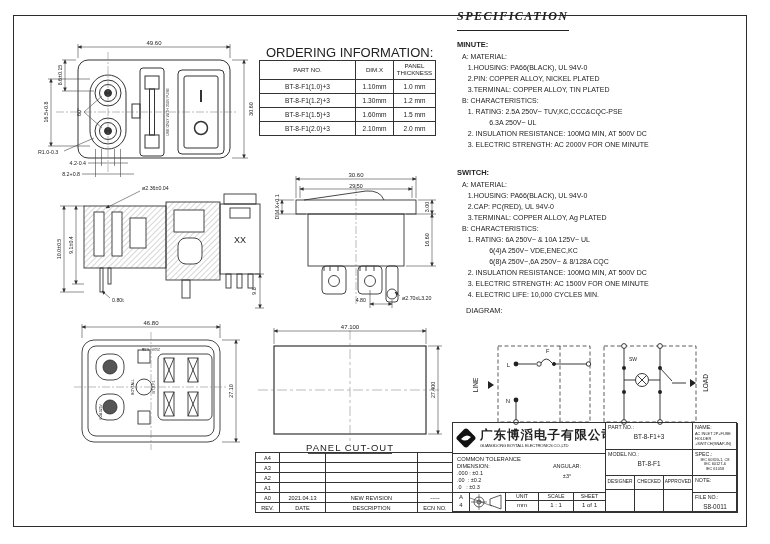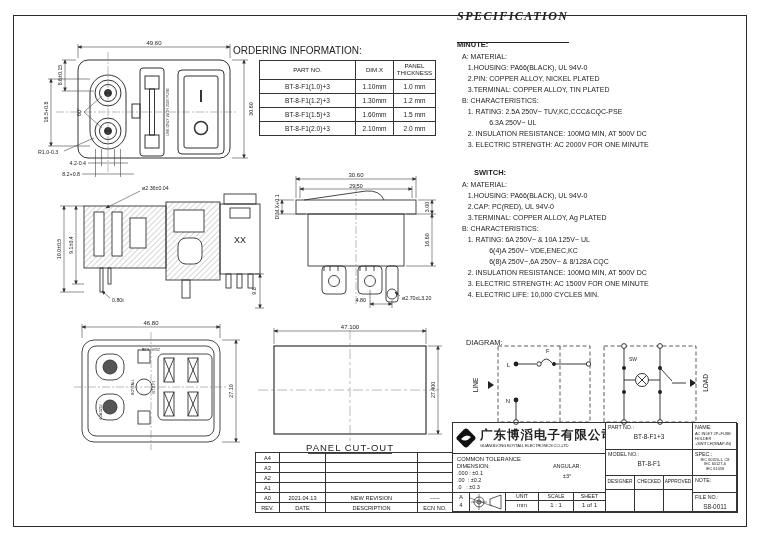--- a/index.html
+++ b/index.html
@@ -7,45 +7,45 @@
        font-family:"Liberation Sans",sans-serif;color:#222;}
   .abs{position:absolute;}
   #sheet{left:13px;top:15px;width:734px;height:512px;border:1.6px solid #2b2b2b;box-sizing:border-box;}
   svg{position:absolute;overflow:visible;}
   svg text{font-family:"Liberation Sans",sans-serif;fill:#222;}
   .dim{font-size:6px;}
   .dims{font-size:5.3px;}
   .tiny{font-size:3.6px;}
   
   .spec-title{left:457px;top:9px;font:italic bold 12px "Liberation Serif",serif;letter-spacing:1.5px;
-              border-bottom:1.6px solid #222;padding-bottom:18px;}
+              border-bottom:1.6px solid #222;padding-bottom:6px;}
   .spec-head{font:bold 7.5px "Liberation Sans",sans-serif;}
   .spec-lines div{white-space:pre;font-size:7px;line-height:11px;}
   
-  .ord-label{left:233px;top:45px;font-size:10px;}
+  .ord-label{left:266px;top:45px;font-size:13px;}
   table{border-collapse:collapse;}
   .ordtab{left:259px;top:60px;}
   .ordtab td,.ordtab th{border:1px solid #333;font-weight:normal;text-align:center;padding:0;}
   .ordtab th{font-size:6.2px;line-height:1.1;height:18px;}
   .ordtab td{font-size:6.6px;height:13px;}
   
   .revtab{left:255px;top:452px;}
   .revtab td{border:1px solid #333;font-size:5.6px;height:9px;padding:0 2px;text-align:center;}
   
   #tblock{left:452px;top:422px;width:285px;height:90px;border:1.4px solid #333;box-sizing:border-box;}
   .cell{position:absolute;box-sizing:border-box;border-right:1px solid #333;border-bottom:1px solid #333;
         font-size:5.5px;line-height:1.25;overflow:hidden;}
   .cell .lab{font-size:5.3px;display:block;}
   .cname{font-weight:bold;font-size:12.5px;letter-spacing:1px;white-space:nowrap;}
   .cen{font-size:4.2px;white-space:nowrap;letter-spacing:-0.2px;}
   .val{display:block;text-align:center;font-size:6.4px;margin-top:2px;}
   .pre{white-space:pre;}
   .minihead{border-bottom:1px solid #333;text-align:center;font-size:5.2px;}
   .miniv{text-align:center;font-size:6px;padding-top:1px;}
-  .diag-label{left:466px;top:338px;font-size:7.4px;}
+  .diag-label{left:466px;top:306px;font-size:7.4px;}
 </style>
 </head>
 <body>
 
 <div id="sheet" class="abs"></div>
 
 <svg class="abs" style="left:26px;top:34px" width="238" height="146" viewBox="0 0 238 146">
   <defs>
     <marker id="ar" markerWidth="7" markerHeight="6" refX="6" refY="3" orient="auto">
       <path d="M0,0L7,3L0,6z" fill="#333"></path>
@@ -280,21 +280,21 @@
   <div>A: MATERIAL:</div>
   <div>   1.HOUSING: PA66(BLACK), UL 94V-0</div>
   <div>   2.PIN: COPPER ALLOY, NICKEL PLATED</div>
   <div>   3.TERMINAL: COPPER ALLOY, TIN PLATED</div>
   <div>B: CHARACTERISTICS:</div>
   <div>   1. RATING: 2.5A 250V~ TUV,KC,CCC&amp;CQC-PSE</div>
   <div>              6.3A 250V~ UL</div>
   <div>   2. INSULATION RESISTANCE: 100MΩ MIN, AT 500V DC</div>
   <div>   3. ELECTRIC STRENGTH: AC 2000V FOR ONE MINUTE</div>
 </div>
-<div class="abs spec-head" style="left:474px;top:168px">SWITCH:</div>
+<div class="abs spec-head" style="left:457px;top:168px">SWITCH:</div>
 <div class="abs spec-lines" style="left:462px;top:179px">
   <div>A: MATERIAL:</div>
   <div>   1.HOUSING: PA66(BLACK), UL 94V-0</div>
   <div>   2.CAP: PC(RED), UL 94V-0</div>
   <div>   3.TERMINAL: COPPER ALLOY, Ag PLATED</div>
   <div>B: CHARACTERISTICS:</div>
   <div>   1. RATING: 6A 250V~ &amp; 10A 125V~ UL</div>
   <div>              6(4)A 250V~ VDE,ENEC,KC</div>
   <div>              6(8)A 250V~,6A 250V~ &amp; 8/128A CQC</div>
   <div>   2. INSULATION RESISTANCE: 100MΩ MIN, AT 500V DC</div>

